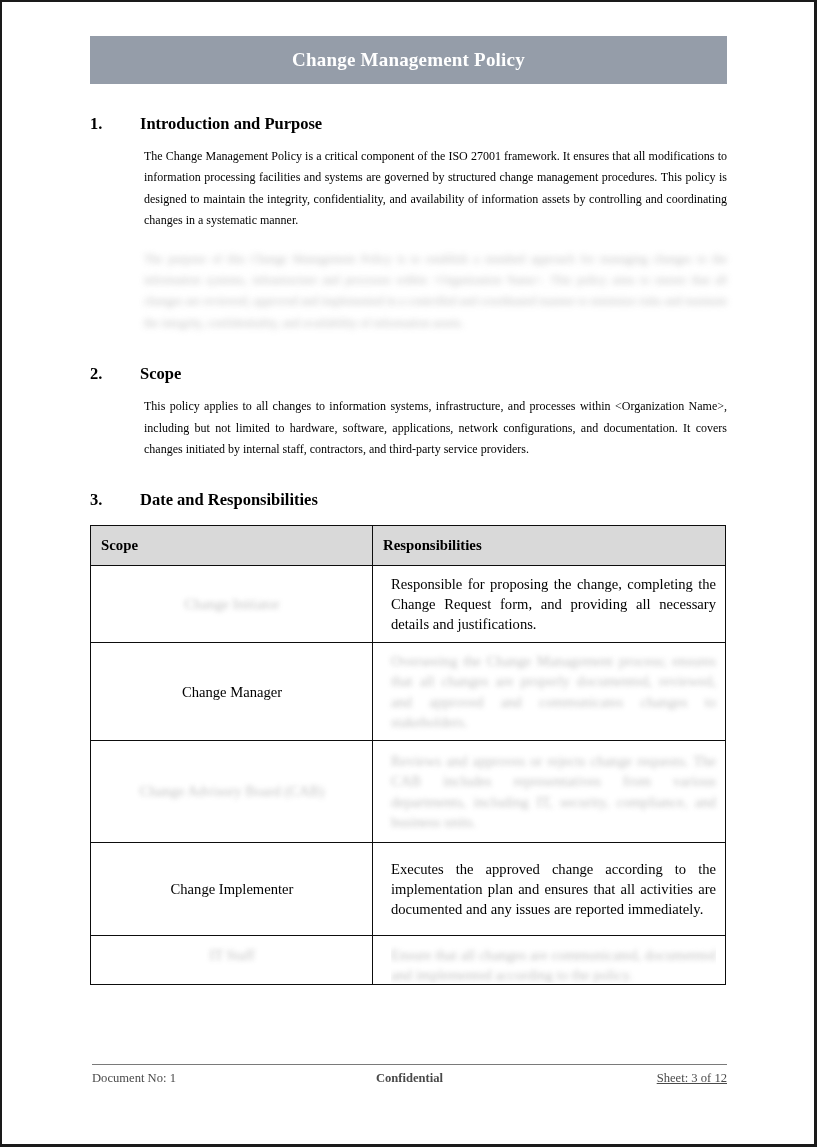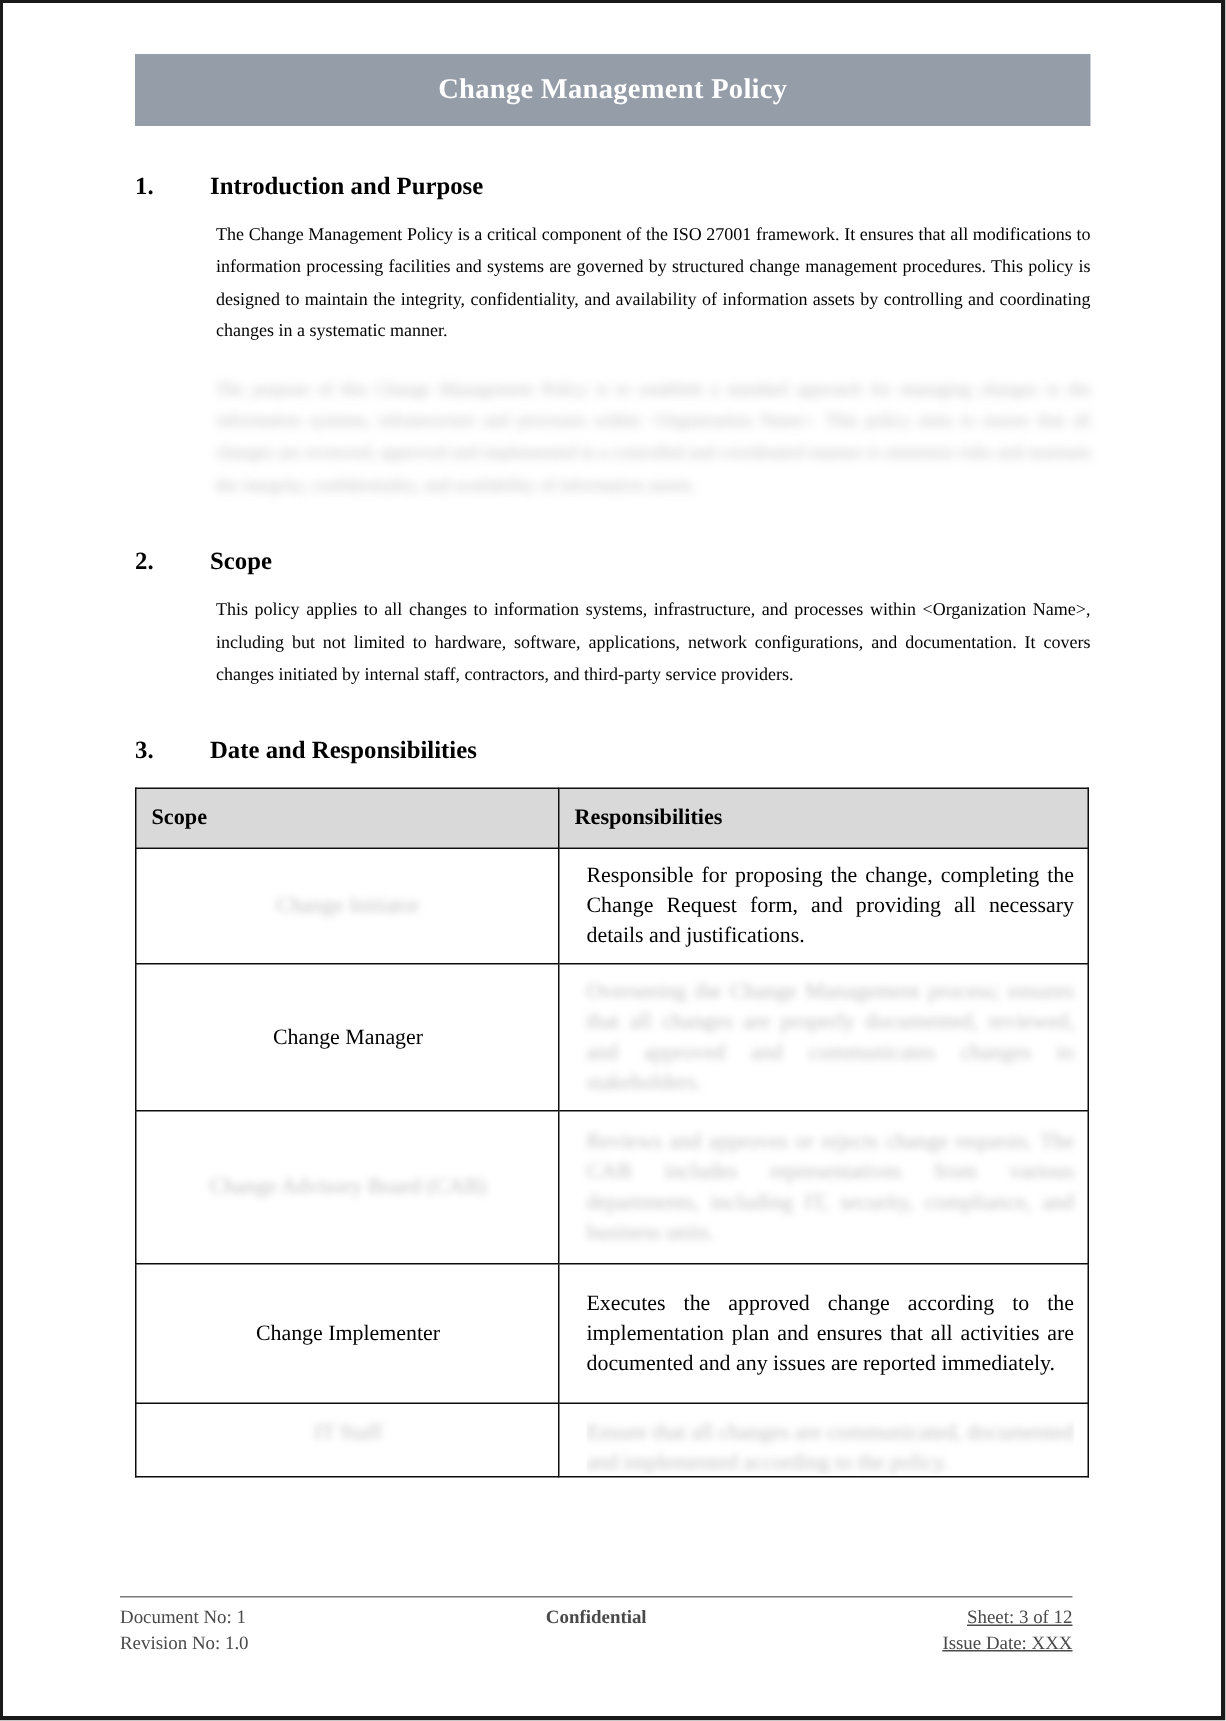--- a/index.html
+++ b/index.html
@@ -125,21 +125,21 @@
   .row-r4 td { height: 76px; }
   .row-r5 td { height: 40px; padding-bottom: 0; }
   .row-r5 .clip {
     height: 38px;
     overflow: hidden;
   }
 
   
   .footer {
     position: absolute;
-    left: 78px;
+    left: 90px;
     top: 1062px;
     width: 635px;
     border-top: 1.2px solid #7a7a7a;
     padding-top: 5px;
     color: #4a4a4a;
     font-size: 12.6px;
     line-height: 16.5px;
   }
   .footer-row {
     display: flex;
@@ -243,20 +243,15 @@
     </table>
 
   </div>
 
   <div class="footer">
     <div class="footer-row">
       <span class="footer-col-left">Document No: 1</span>
       <span class="footer-col-mid">Confidential</span>
       <span class="footer-col-right">Sheet: 3 of 12</span>
     </div>
-    <div class="footer-row">
-      <span class="footer-col-left">Revision No: 1.0</span>
-      <span class="footer-col-mid"></span>
-      <span class="footer-col-right">Issue Date: XXX</span>
-    </div>
   </div>
 
 </div>
 
 </body></html>

